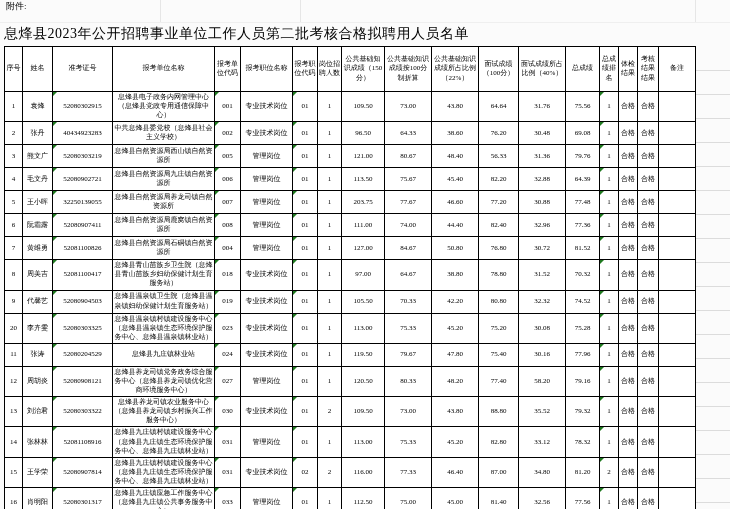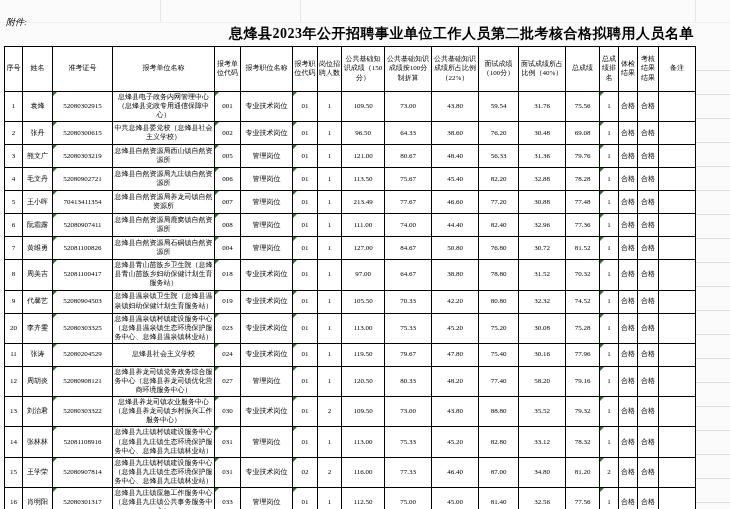--- a/index.html
+++ b/index.html
@@ -1,26 +1,26 @@
 <!DOCTYPE html>
 <html><head>
 <meta charset="utf-8">
 <style>
   html,body{margin:0;padding:0;}
   body{
     width:730px;height:509px;position:relative;overflow:hidden;
     background:#fbfbfb;color:#000;
     font-family:"Liberation Serif","DejaVu Serif",serif;
   }
-  .attachment{position:absolute;top:16px;left:6px;font-size:9px;font-style:italic;}
+  .attachment{position:absolute;top:0;left:6px;font-size:9px;}
   .grid-v{position:absolute;top:0;height:22px;width:1px;background:#e6e6e6;}
   .grid-h{position:absolute;top:22px;left:0;width:730px;height:1px;background:#efefef;}
   .page-title{
-    position:absolute;top:25px;left:4px;width:690px;text-align:right;
-    font-size:14px;font-weight:bold;letter-spacing:0.5px;white-space:nowrap;
+    position:absolute;top:25px;left:4px;width:690px;text-align:left;
+    font-size:14px;font-weight:normal;letter-spacing:0.5px;white-space:nowrap;
   }
   table.results{
     position:absolute;top:46px;left:4px;width:691px;
     border-collapse:collapse;table-layout:fixed;background:#fff;
   }
   .results th,.results td{
     border:1px solid #000;
     font-size:7px;line-height:1.3;text-align:center;vertical-align:middle;
     padding:1px;overflow:hidden;position:relative;font-weight:normal;
     word-break:break-all;
@@ -98,32 +98,32 @@
         <td>袁烽</td>
         <td class="gt">52080302915</td>
         <td>息烽县电子政务内网管理中心（息烽县党政专用通信保障中心）</td>
         <td class="gt">001</td>
         <td>专业技术岗位</td>
         <td class="gt">01</td>
         <td>1</td>
         <td>109.50</td>
         <td>73.00</td>
         <td>43.80</td>
-        <td>59.54</td>
+        <td>64.64</td>
         <td>31.76</td>
         <td>75.56</td>
         <td class="gt">1</td>
         <td>合格</td>
         <td>合格</td>
         <td></td>
       </tr>
       <tr>
         <td>2</td>
         <td>张丹</td>
-        <td class="gt">52080300615</td>
+        <td class="gt">40434923283</td>
         <td>中共息烽县委党校（息烽县社会主义学校）</td>
         <td class="gt">002</td>
         <td>专业技术岗位</td>
         <td class="gt">01</td>
         <td>1</td>
         <td>96.50</td>
         <td>64.33</td>
         <td>38.60</td>
         <td>76.20</td>
         <td>30.48</td>
@@ -160,36 +160,36 @@
         <td>息烽县自然资源局九庄镇自然资源所</td>
         <td class="gt">006</td>
         <td>管理岗位</td>
         <td class="gt">01</td>
         <td>1</td>
         <td>113.50</td>
         <td>75.67</td>
         <td>45.40</td>
         <td>82.20</td>
         <td>32.88</td>
-        <td>78.28</td>
+        <td>64.39</td>
         <td class="gt">1</td>
         <td>合格</td>
         <td>合格</td>
         <td></td>
       </tr>
       <tr>
         <td>5</td>
         <td>王小晖</td>
-        <td class="gt">70413411354</td>
+        <td class="gt">32250139055</td>
         <td>息烽县自然资源局养龙司镇自然资源所</td>
         <td class="gt">007</td>
         <td>管理岗位</td>
         <td class="gt">01</td>
         <td>1</td>
-        <td>213.49</td>
+        <td>203.75</td>
         <td>77.67</td>
         <td>46.60</td>
         <td>77.20</td>
         <td>30.88</td>
         <td>77.48</td>
         <td class="gt">1</td>
         <td>合格</td>
         <td>合格</td>
         <td></td>
       </tr>
@@ -290,21 +290,21 @@
         <td>75.28</td>
         <td class="gt">1</td>
         <td>合格</td>
         <td>合格</td>
         <td></td>
       </tr>
       <tr>
         <td>11</td>
         <td>张涛</td>
         <td class="gt">52080204529</td>
-        <td>息烽县社会主义学校</td>
+        <td>息烽县九庄镇林业站</td>
         <td class="gt">024</td>
         <td>专业技术岗位</td>
         <td class="gt">01</td>
         <td>1</td>
         <td>119.50</td>
         <td>79.67</td>
         <td>47.80</td>
         <td>75.40</td>
         <td>30.16</td>
         <td>77.96</td>

